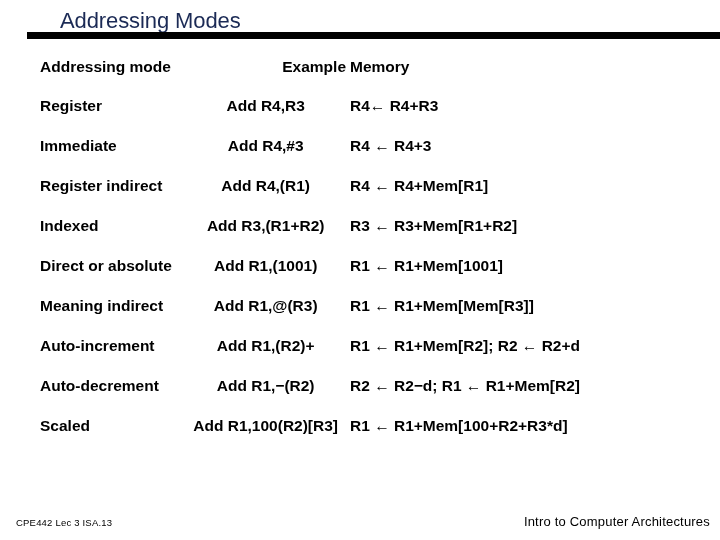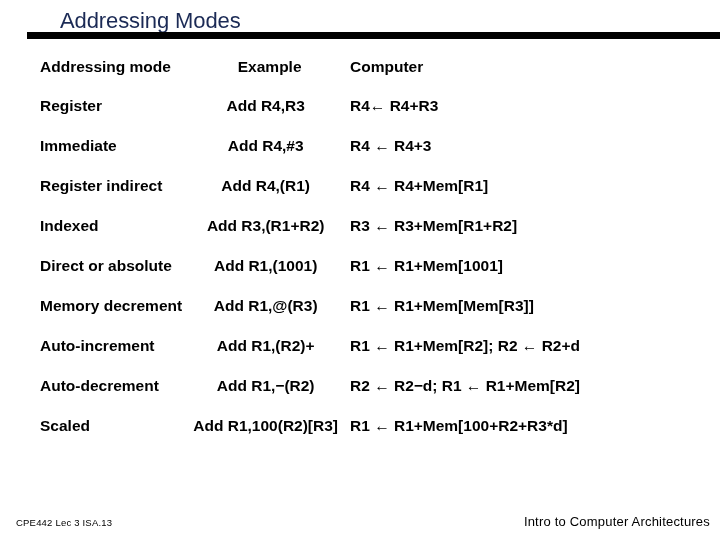--- a/index.html
+++ b/index.html
@@ -69,21 +69,21 @@
   .col-meaning {
     padding-left: 4px !important;
     box-sizing: border-box;
   }
 
   
   .mode-table tr.header-row td {
     height: 38px;
   }
   .mode-table tr.header-row .col-example {
-    text-align: center;
+    text-align: right;
     padding-left: 0 !important;
     padding-right: 0 !important;
   }
 
   
   .footer-left {
     position: absolute;
     left: 16px;
     bottom: 12px;
     font-size: 9.5px;
@@ -108,21 +108,21 @@
 
 <div class="slide-title">Addressing Modes</div>
 
 <div class="title-rule"></div>
 
 <table class="mode-table">
   <tbody>
     <tr class="header-row">
       <td class="col-mode">Addressing mode</td>
       <td class="col-example">Example</td>
-      <td class="col-meaning">Computer</td>
+      <td class="col-meaning">Memory</td>
     </tr>
 
     <tr>
       <td class="col-mode">Register</td>
       <td class="col-example">Add R4,R3</td>
       <td class="col-meaning">R4← R4+R3</td>
     </tr>
     <tr>
       <td class="col-mode">Immediate</td>
       <td class="col-example">Add R4,#3</td>
@@ -137,21 +137,21 @@
       <td class="col-mode">Indexed</td>
       <td class="col-example">Add R3,(R1+R2)</td>
       <td class="col-meaning">R3 ← R3+Mem[R1+R2]</td>
     </tr>
     <tr>
       <td class="col-mode">Direct or absolute</td>
       <td class="col-example">Add R1,(1001)</td>
       <td class="col-meaning">R1 ← R1+Mem[1001]</td>
     </tr>
     <tr>
-      <td class="col-mode">Memory decrement</td>
+      <td class="col-mode">Meaning indirect</td>
       <td class="col-example">Add R1,@(R3)</td>
       <td class="col-meaning">R1 ← R1+Mem[Mem[R3]]</td>
     </tr>
     <tr>
       <td class="col-mode">Auto-increment</td>
       <td class="col-example">Add R1,(R2)+</td>
       <td class="col-meaning">R1 ← R1+Mem[R2]; R2 ← R2+d</td>
     </tr>
     <tr>
       <td class="col-mode">Auto-decrement</td>

